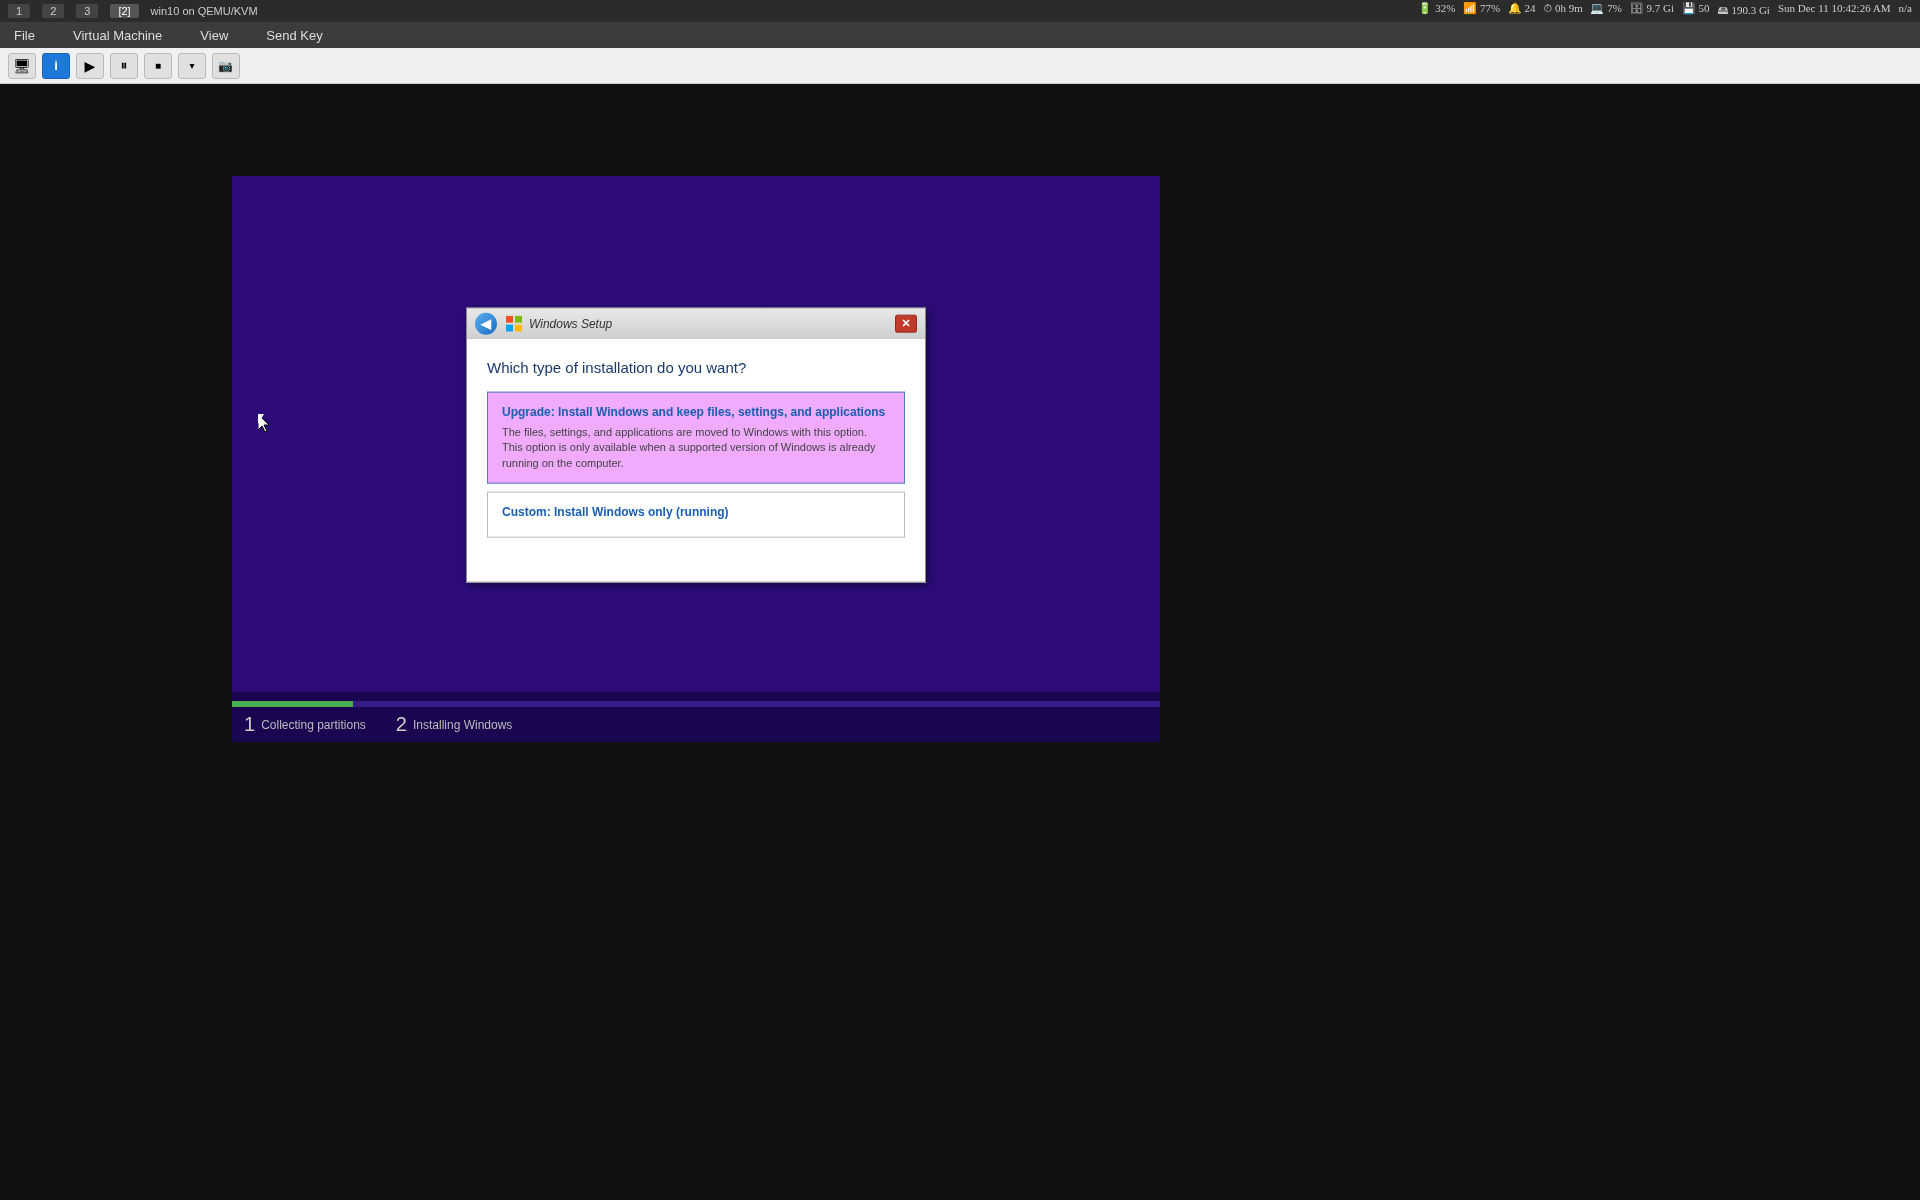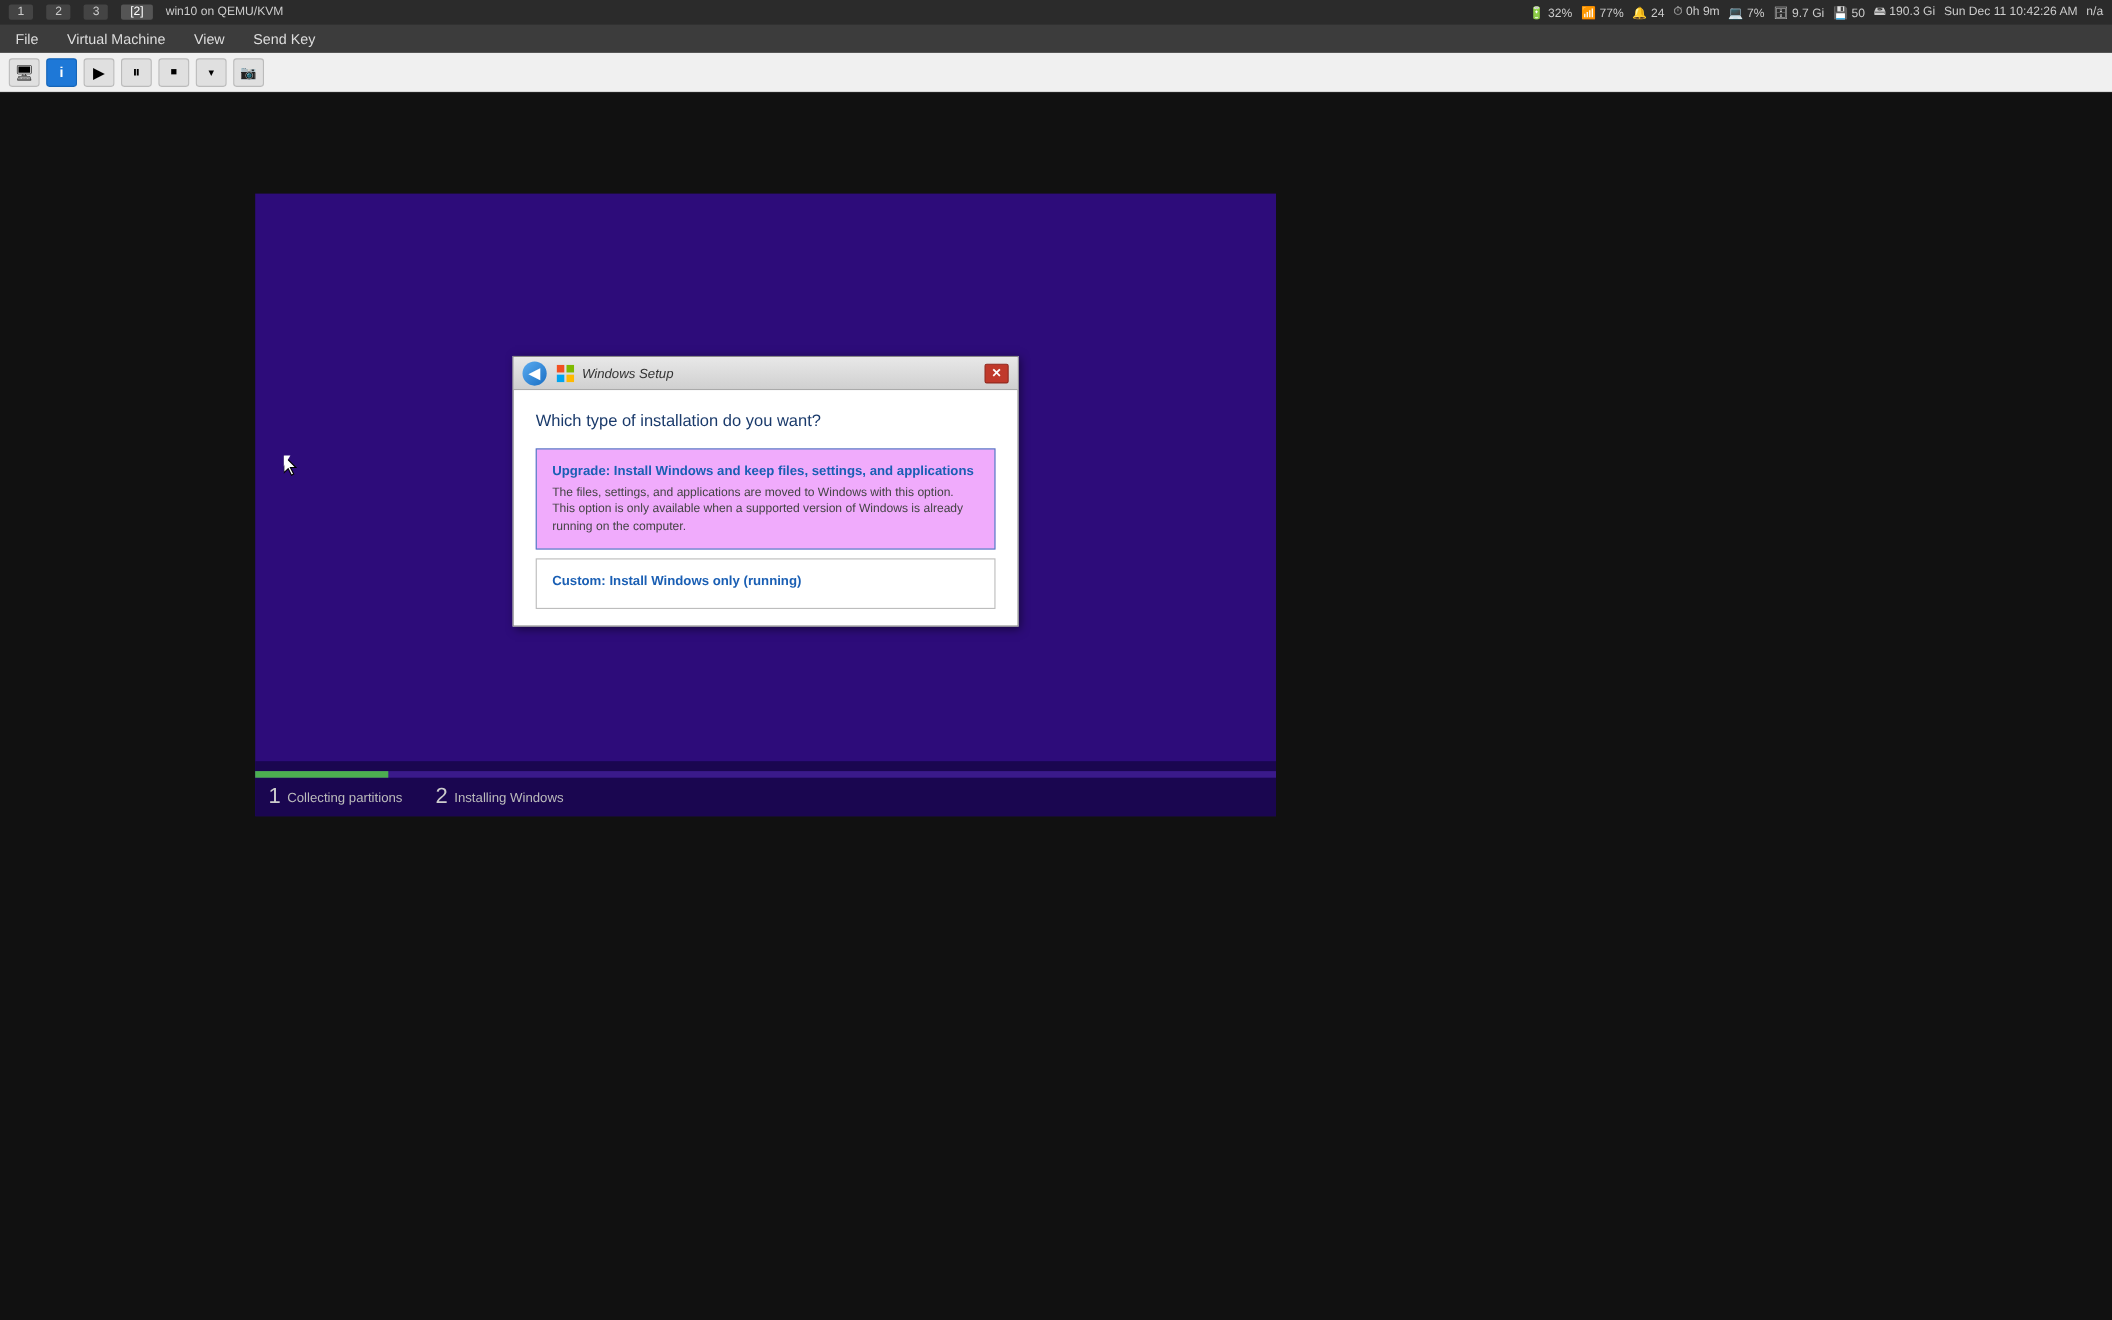--- a/index.html
+++ b/index.html
@@ -25,21 +25,21 @@
       color: #ccc;
     }
     #system-bar-left {
       display: flex;
       gap: 12px;
       align-items: center;
     }
     #system-bar-right {
       display: flex;
       gap: 8px;
-      align-items: center;
+      font-family: Liberation Serif, serif;
     }
     .tab-btn {
       background: #444;
       color: #ccc;
       border: none;
       padding: 1px 8px;
       font-size: 11px;
       cursor: pointer;
       border-radius: 2px;
     }
@@ -51,21 +51,21 @@
     
     #menu-bar {
       width: 100%;
       height: 26px;
       background: #3c3c3c;
       display: flex;
       align-items: center;
       padding: 0 4px;
       font-size: 13px;
       color: #ddd;
-      gap: 6px;
+      gap: 18px;
     }
     .menu-item {
       padding: 2px 10px;
       cursor: pointer;
       border-radius: 2px;
     }
 
     
     #toolbar {
       width: 100%;
@@ -160,21 +160,21 @@
       color: white;
       font-size: 11px;
       display: flex;
       align-items: center;
       justify-content: center;
       cursor: pointer;
       font-weight: bold;
     }
 
     #dialog-content {
-      padding: 20px 20px 7px 20px;
+      padding: 20px 20px 36px 20px;
     }
 
     #install-type-question {
       font-size: 15px;
       color: #1a3a6b;
       margin-bottom: 16px;
       font-weight: 400;
     }
 
     .install-option {

